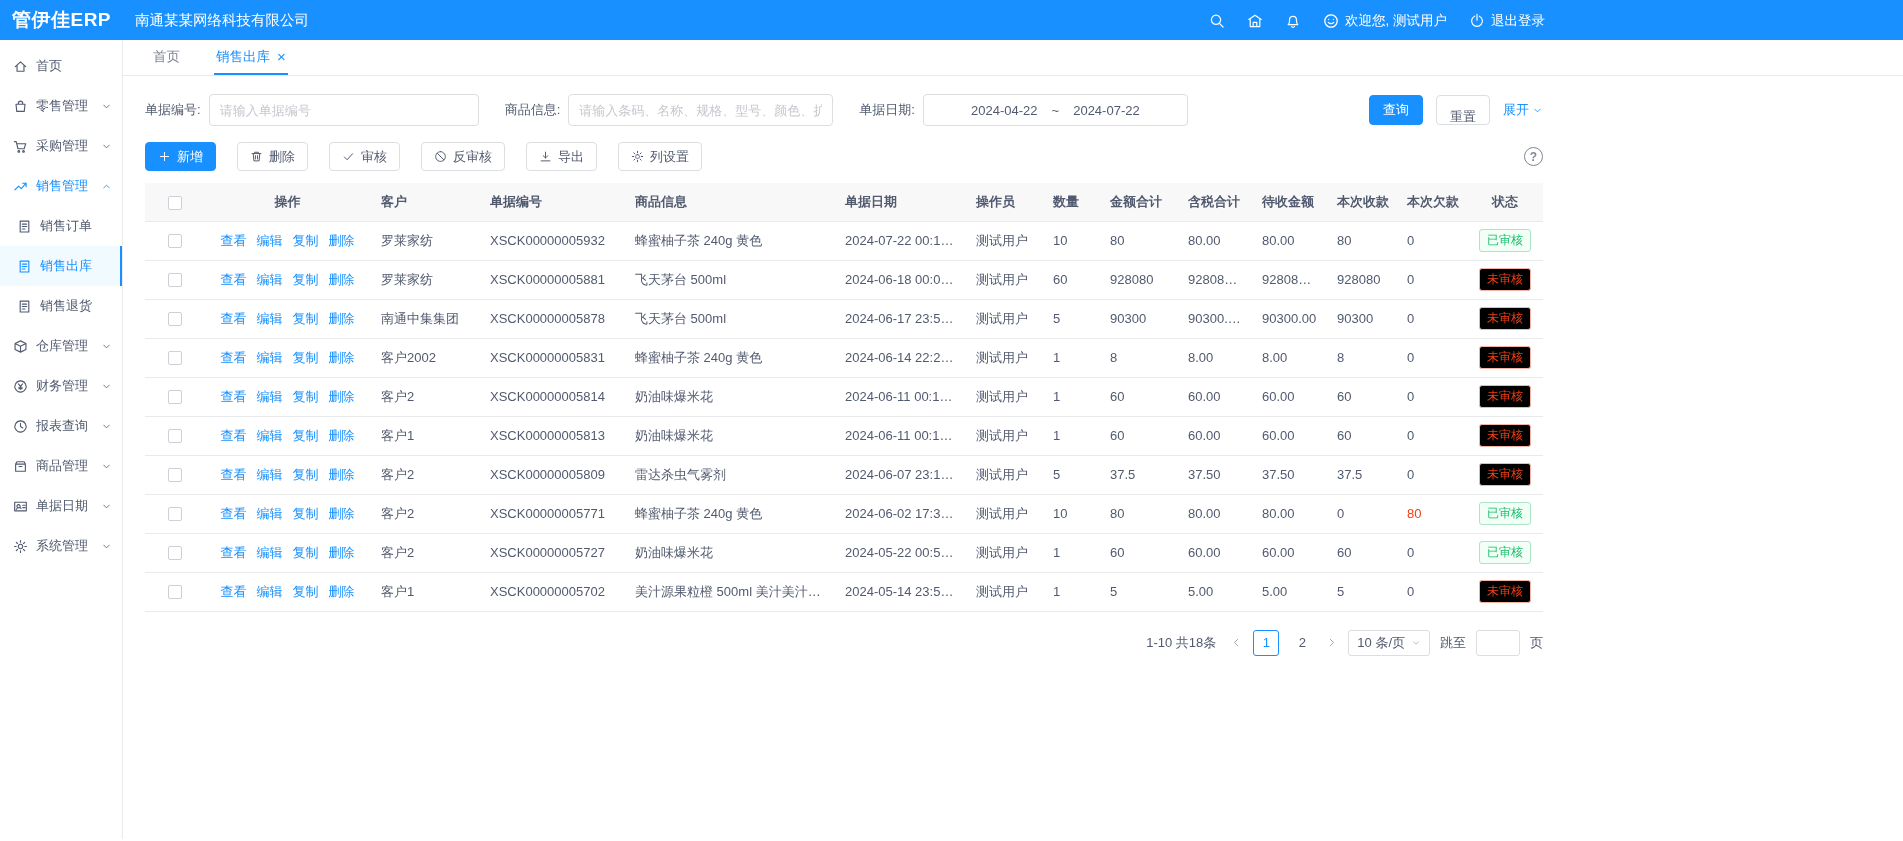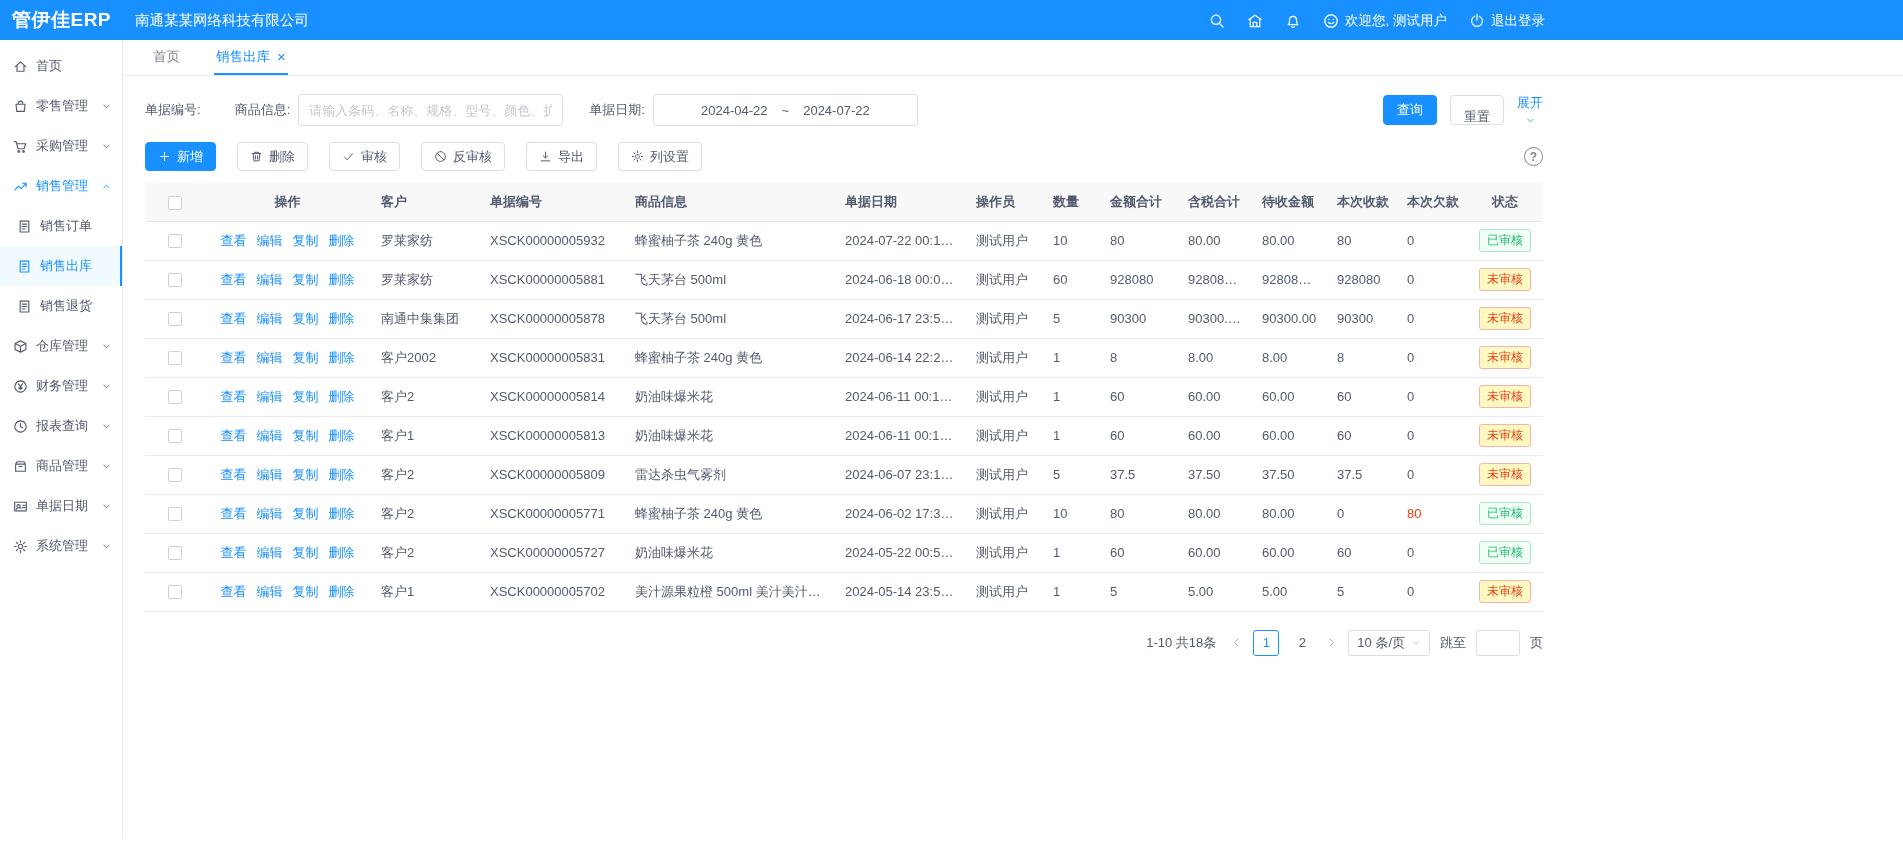--- a/index.html
+++ b/index.html
@@ -40,40 +40,40 @@
   .filters { display:flex; align-items:center; margin-top:18px; }
   .f-label { margin-right:8px; white-space:nowrap; color:#515a6e; }
   .ml { margin-left:26px; }
   .f-input { height:32px; border:1px solid #dcdee2; border-radius:4px; padding:0 10px; font-size:13px; color:#515a6e; outline:none; font-family:inherit; }
   .f-input::placeholder { color:#c5c8ce; }
   .w270 { width:270px; } .w265 { width:265px; }
   .daterange { width:265px; height:32px; border:1px solid #dcdee2; border-radius:4px; display:flex; align-items:center; justify-content:center; gap:14px; cursor:pointer; background:#fff; }
   .filter-actions { margin-left:auto; display:flex; align-items:center; gap:13px; }
   .btn-primary { background:#1890ff; color:#fff; border:1px solid #1890ff; border-radius:4px; height:30px; padding:0 13px; font-size:13px; cursor:pointer; font-family:inherit; }
   .btn-default { background:#fff; border:1px solid #dcdee2; color:#515a6e; border-radius:4px; height:30px; padding:12px 13px; font-size:13px; cursor:pointer; font-family:inherit; }
-  .expand-link { color:#1890ff; display:inline-flex; align-items:center; gap:3px; cursor:pointer;flex-direction:column; }
+  .expand-link { color:#1890ff; display:inline-flex; align-items:center; gap:3px; cursor:pointer; }
   .expand-link svg { width:11px; height:11px; }
 
   
   .toolbar { display:flex; align-items:center; gap:21px; margin-top:16px; }
   .tbtn { height:29px; display:inline-flex; align-items:center; gap:6px; padding:0 12px; border:1px solid #dcdee2; background:#fff; border-radius:4px; color:#515a6e; font-size:13px; cursor:pointer; font-family:inherit; }
   .tbtn.primary { background:#1890ff; border-color:#1890ff; color:#fff; }
   .bicon { display:inline-flex; }
   .bicon svg { width:13px; height:13px; }
   .help { margin-left:auto; width:19px; height:19px; border:1.5px solid #808695; border-radius:50%; color:#808695; display:flex; align-items:center; justify-content:center; font-size:12px; font-weight:bold; cursor:pointer; }
 
   
   table { border-collapse:collapse; margin-top:12px; width:1398px; table-layout:fixed; }
   thead th { background:#f8f8f9; height:38px; font-size:13px; color:#515a6e; font-weight:bold; text-align:left; padding:0 10px; border-bottom:1px solid #e8eaec; white-space:nowrap; overflow:hidden; }
   tbody td { height:39px; border-bottom:1px solid #e8eaec; padding:0 10px; font-size:13px; color:#515a6e; white-space:nowrap; overflow:hidden; text-overflow:ellipsis; }
   .c-center { text-align:center; }
   .link { color:#1890ff; cursor:pointer; margin:0 5px; }
   .badge { display:inline-block; padding:2px 7px; border-radius:3px; font-size:12px; border:1px solid; line-height:1.4; }
   .badge.green { color:#19be6b; border-color:#a8e6c5; background:#f2fff7; }
-  .badge.red { color:#ed4014; border-color:#f7b3a5; background:#fef9c3; }
+  .badge.red { color:#ed4014; border-color:#f7b3a5; background:#000000; }
   .num-red { color:#ed4014; }
   .cb { display:inline-block; width:14px; height:14px; border:1px solid #ccd0d7; border-radius:2px; background:#fff; vertical-align:middle; cursor:pointer; }
 
   
   .pagination { width:1398px; display:flex; align-items:center; justify-content:flex-end; gap:10px; margin-top:18px; color:#515a6e; font-size:13px; }
   .pg-total { margin-right:4px; }
   .pg-arrow { display:inline-flex; color:#a0a6ad; cursor:pointer; }
   .pg-arrow svg { width:13px; height:13px; }
   .page-num { min-width:26px; height:26px; display:inline-flex; align-items:center; justify-content:center; border-radius:3px; cursor:pointer; border:1px solid transparent; }
   .page-num.active { border-color:#1890ff; color:#1890ff; }
@@ -285,20 +285,21 @@
         <div class="tab active">
           <span>销售出库</span>
           <span class="close">×</span>
         </div>
       </div>
 
       <div class="content">
 
         <div class="filters">
           <span class="f-label">单据编号:</span>
+          <input class="f-input w270" placeholder="请输入单据编号" style="">
           <span class="f-label ml">商品信息:</span>
           <input class="f-input w265" placeholder="请输入条码、名称、规格、型号、颜色、扩展..." style="">
           <span class="f-label ml">单据日期:</span>
           <div class="daterange">
             <span>2024-04-22</span>
             <span>~</span>
             <span>2024-07-22</span>
           </div>
           <div class="filter-actions">
             <button class="btn-primary">查询</button>

